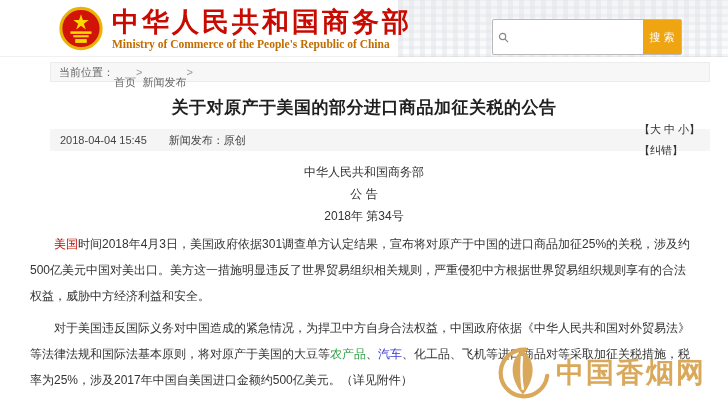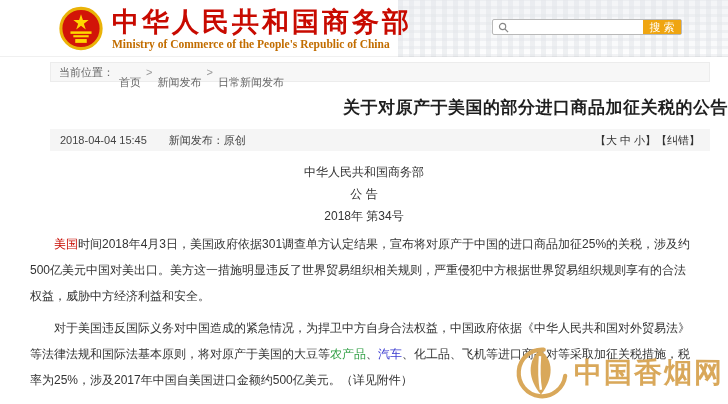--- a/index.html
+++ b/index.html
@@ -22,55 +22,55 @@
   .header-bg{position:absolute;right:0;top:0;width:330px;height:57px;opacity:.22;
     background:
       repeating-linear-gradient(90deg, rgba(130,142,160,.55) 0 5px, transparent 5px 11px),
       repeating-linear-gradient(0deg, rgba(130,142,160,.45) 0 3px, transparent 3px 8px),
       linear-gradient(180deg,#ccd3dd 0%,#e8ecf1 80%,#ffffff 100%);}
   .emblem{position:absolute;left:58px;top:5px;width:46px;height:47px;}
   .brand{position:absolute;left:112px;top:7px;white-space:nowrap;cursor:pointer;}
   .brand-title{font-size:27px;font-weight:bold;color:var(--brand-red);letter-spacing:3px;line-height:30px;}
   .brand-sub{font-size:11.5px;font-weight:bold;color:var(--english-orange);
     font-family:"Liberation Serif","DejaVu Serif",serif;margin-top:1px;}
-  .search{position:absolute;right:46px;top:19px;width:190px;height:16px;display:flex;
+  .search{position:absolute;right:46px;top:19px;width:190px;height:36px;display:flex;
     border:1px solid #b9b9b9;background:#fff;border-radius:2px;}
   .search-icon{width:20px;display:flex;align-items:center;justify-content:center;color:#888;}
   .search-input{flex:1;border:0;outline:0;font-size:11px;background:transparent;min-width:0;}
   .search-btn{width:38px;border:0;background:var(--search-button-bg);color:#fff;
     font-size:11px;letter-spacing:3px;cursor:pointer;padding-left:3px;}
 
   
   .breadcrumb{margin:5px 18px 0 50px;height:20px;line-height:19px;background:#f7f7f7;
     border:1px solid #ececec;font-size:11px;color:#666;padding-left:8px;
-    display:flex;gap:5px;align-items:center;}
+    display:flex;align-items:center;}
   .breadcrumb a{color:#666;text-decoration:none;cursor:pointer;margin-top:21px;}
   .crumb-sep{color:#999;}
 
   
-  .article-title{margin-top:14px;text-align:right;font-size:17px;font-weight:bold;
+  .article-title{margin-top:14px;text-align:center;font-size:17px;font-weight:bold;
     color:#1f1f1f;letter-spacing:.5px;}
   .meta{margin:10px 18px 0 50px;height:22px;background:var(--bar-bg);display:flex;
     align-items:center;font-size:11px;color:#444;padding:0 10px;gap:22px;white-space:nowrap;}
-  .meta-right{margin-left:auto;display:flex;}
+  .meta-right{margin-left:auto;display:flex;gap:6px;flex-direction:column;}
   .meta-control{cursor:pointer;color:#333;}
 
   .doc-header{margin-top:10px;text-align:center;font-size:12px;color:var(--body-text);line-height:22px;}
 
   .body-text{margin:0 30px;font-size:12px;color:var(--body-text);line-height:26px;}
   .para{text-indent:2em;}
   .p1{margin-top:4px;}
   .p2{margin-top:6px;}
   .p3{margin-top:6px;text-align:right;}
   .red-text{color:var(--brand-red);}
   .green-link{color:var(--link-green);cursor:pointer;text-decoration:none;}
   .blue-link{color:var(--link-blue);cursor:pointer;text-decoration:none;}
 
   
-  .watermark{position:absolute;right:4px;bottom:2px;display:flex;align-items:center;gap:6px;
+  .watermark{position:absolute;right:22px;bottom:2px;display:flex;align-items:center;gap:6px;
     color:var(--watermark-gold);pointer-events:none;}
   .watermark-text{font-size:28px;font-weight:bold;letter-spacing:2px;
     font-family:"Liberation Serif","DejaVu Serif",serif;}
 </style>
 </head>
 <body>
 
 <div class="page">
 
   <div class="header">
@@ -100,21 +100,20 @@
       <button class="search-btn">搜索</button>
     </div>
   </div>
 
   <div class="breadcrumb">
     <span>当前位置：</span>
     <a>首页</a>
     <span class="crumb-sep">&gt;</span>
     <a>新闻发布</a>
     <span class="crumb-sep">&gt;</span>
-    <a>日常新闻发布</a>
   </div>
 
   <h1 class="article-title">关于对原产于美国的部分进口商品加征关税的公告</h1>
 
   <div class="meta">
     <span>2018-04-04 15:45</span>
     <span>新闻发布：原创</span>
     <span class="meta-right">
       <span class="meta-control">【大 中 小】</span>
       <span class="meta-control">【纠错】</span>

